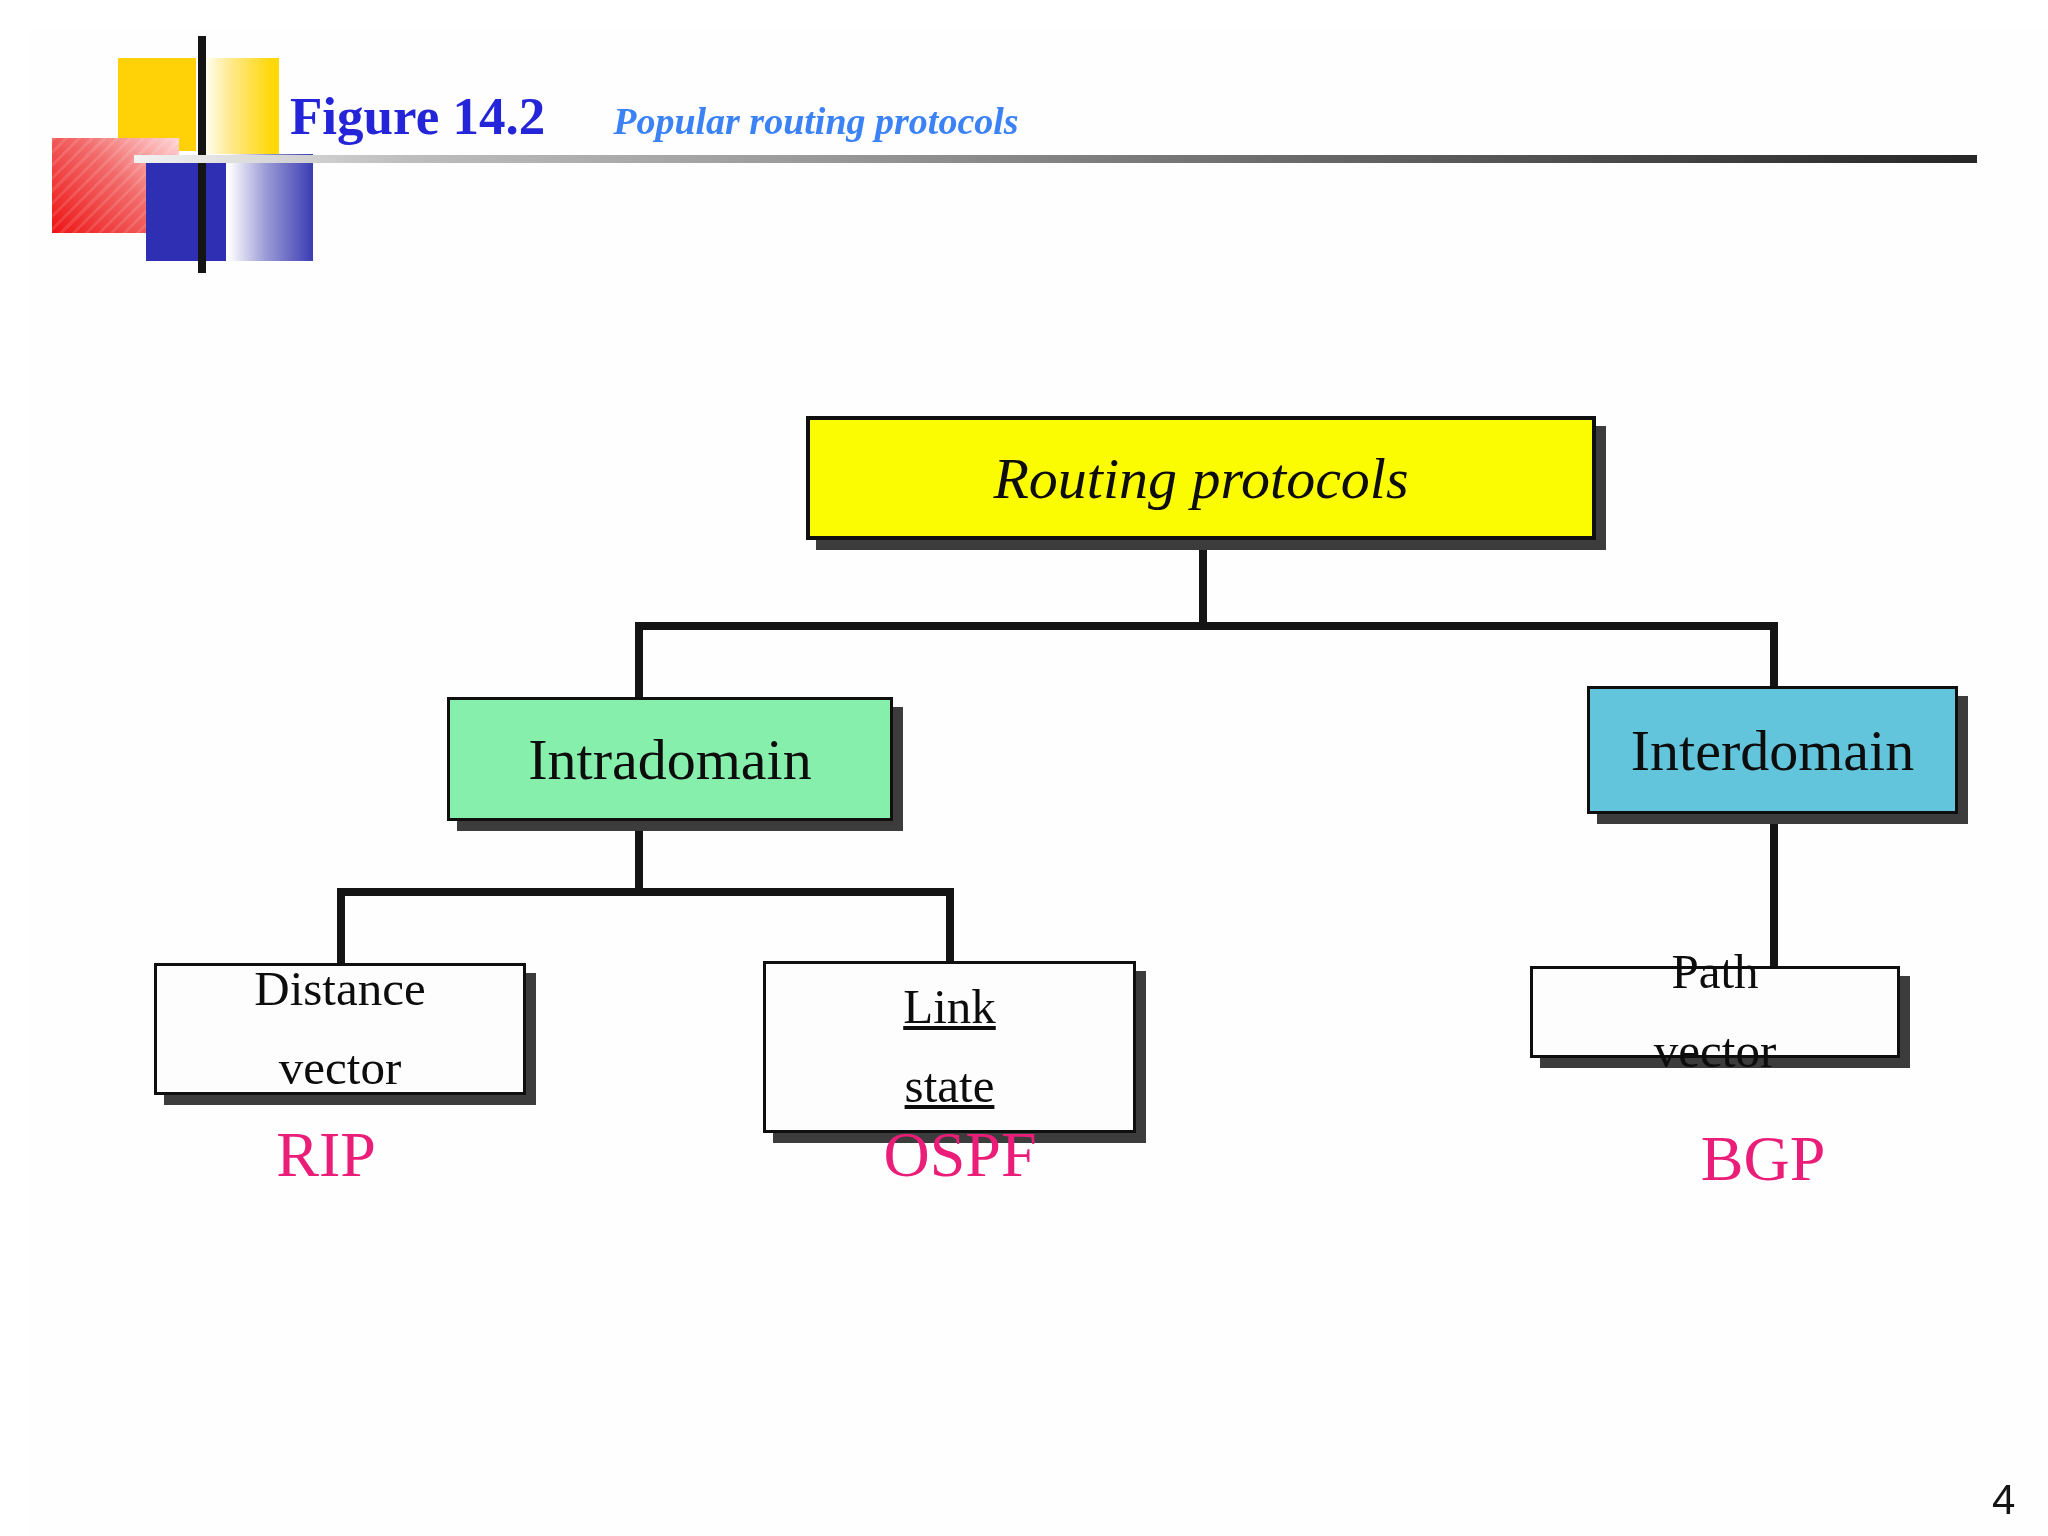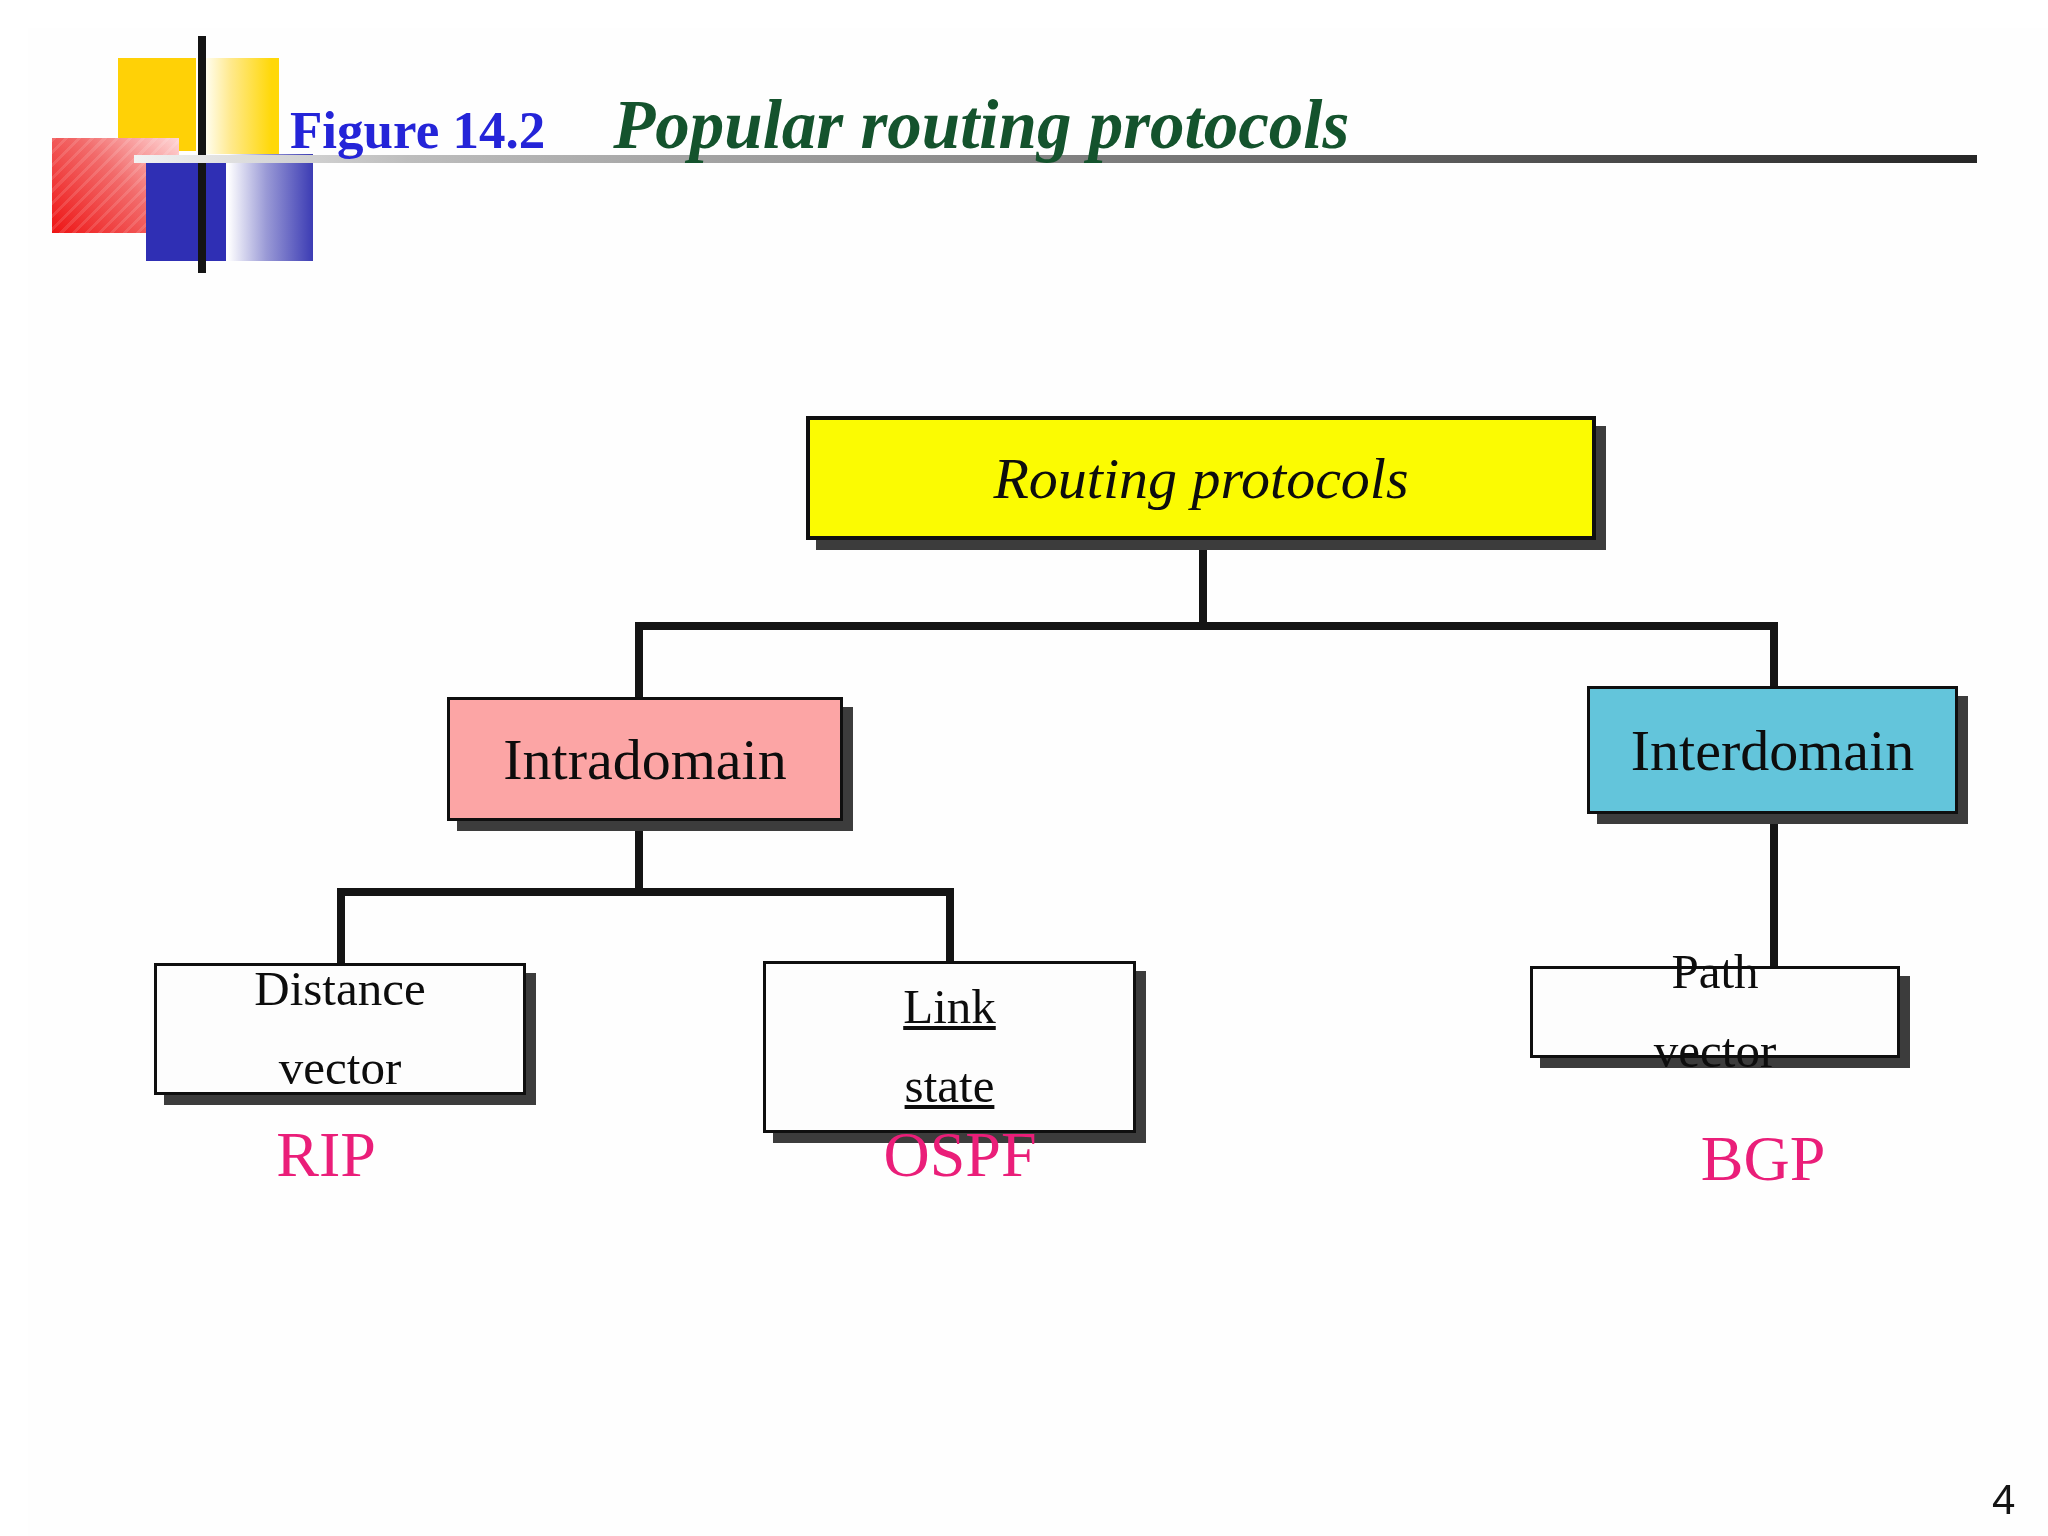--- a/index.html
+++ b/index.html
@@ -21,29 +21,29 @@
   .sq-blue          { left:110px; top:125px; width:80px;  height:100px; background:#2f2fb4; }
   .sq-blue-grad     { left:192px; top:118px; width:85px;  height:107px;
                       background:linear-gradient(90deg,#ffffff 0%,#9a9ad6 45%,#3c3cb4 100%); }
   .logo-vbar        { position:absolute; left:162px; top:0; width:5px; height:237px; background:#141414; }
 
   .header-rule { position:absolute; left:98px; top:119px; width:1843px; height:6px;
                  background:linear-gradient(90deg,#f2f2f2 0%,#bdbdbd 15%,#8c8c8c 45%,#4a4a4a 80%,#262626 100%); }
 
   .title-row { position:absolute; left:238px; top:34px; display:flex; align-items:baseline; gap:44px; white-space:nowrap; }
   .fig-label { font-size:53px; font-weight:bold; color:#2424d8; }
-  .fig-title { font-size:69px; font-weight:bold; font-style:italic; color:#14532d; }
+  .fig-title { font-size:38px; font-weight:bold; font-style:italic; color:#3b82f6; }
 
   
   .node { position:absolute; display:flex; flex-direction:column; align-items:center; justify-content:center;
           text-align:center; color:#0d0d0d; border:3px solid #0f0f0f;
           box-shadow:10px 10px 0 #3c3c3c; }
   .node-root   { left:770px;  top:380px; width:790px; height:124px; background:#fbfb02;
                  border-width:4px; font-size:58px;font-style:italic; }
-  .node-intra  { left:411px;  top:661px; width:396px; height:124px; background:#fca5a5; font-size:58px; }
+  .node-intra  { left:411px;  top:661px; width:446px; height:124px; background:#86efac; font-size:58px; }
   .node-inter  { left:1551px; top:650px; width:371px; height:128px; background:#63c5db; font-size:58px; }
   .node-leaf   { background:#fdfdfd; font-size:49px; line-height:1.12; }
   .node-dv     { left:118px;  top:927px; width:372px; height:132px; }
   .node-ls     { left:727px;  top:925px; width:373px; height:172px;text-decoration:underline; }
   .node-pv     { left:1494px; top:930px; width:370px; height:92px; }
 
   .connector { position:absolute; background:#141414; }
   .c-root-stem  { left:1163px; top:502px; width:6px;    height:86px; }
   .c-l1-bar     { left:599px;  top:586px; width:1141px; height:6px;  }
   .c-intra-drop { left:599px;  top:586px; width:6px;    height:78px; }

